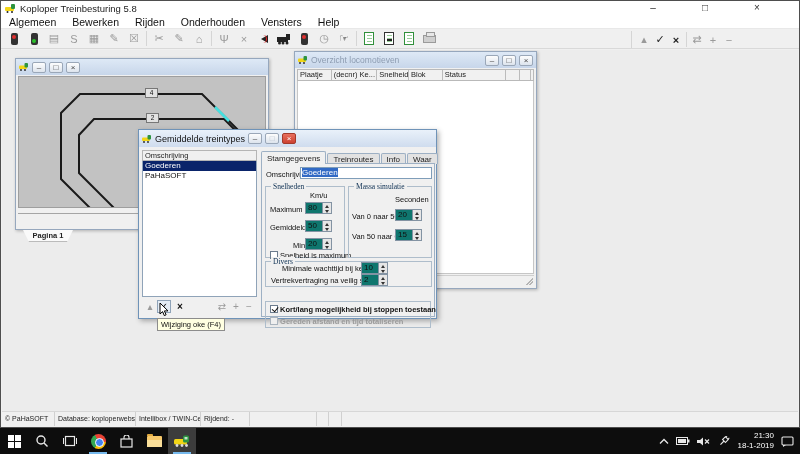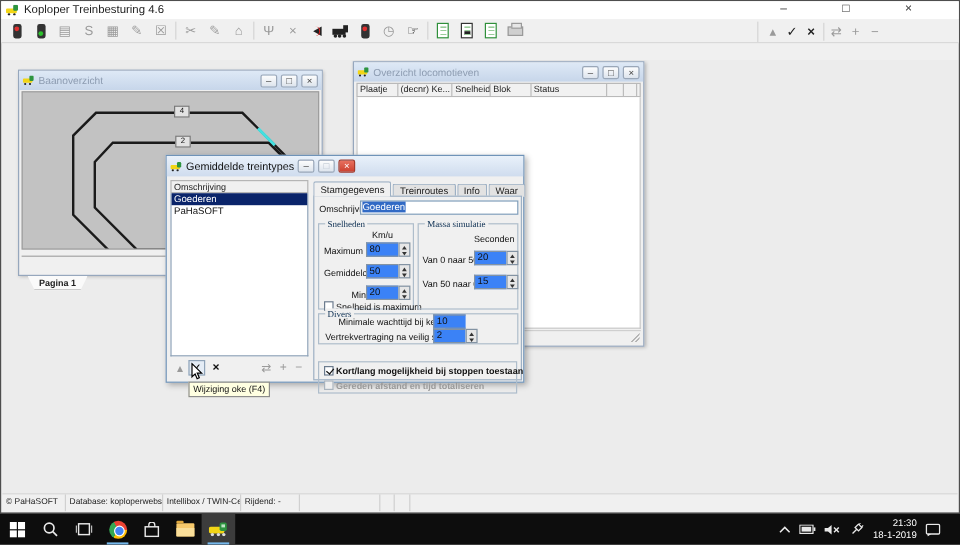--- a/index.html
+++ b/index.html
@@ -75,21 +75,21 @@
   .tabs { position:absolute; left:122px; top:21px; display:flex; align-items:flex-end; height:13px; }
   .tab { font-size:8px; color:#222; padding:1px 5px; background:#e2e2e2; border:1px solid #9db0c4; border-bottom:none; border-radius:2px 2px 0 0; margin-right:1px; height:11px; line-height:9px; }
   .tab.active { background:#f0f0f0; height:13px; line-height:11px; position:relative; z-index:2; }
   .tabpage { position:absolute; left:122px; top:33px; width:174px; height:154px; border:1px solid #9db0c4; background:#f0f0f0; }
   .flabel { position:absolute; font-size:7.5px; color:#111; white-space:nowrap; }
   .input { position:absolute; background:#fff; border:1px solid #7f9db9; font-size:8px; line-height:10px; padding:0 1px; }
   .input .selflag { background:#316ac5; color:#fff; }
   .grp { position:absolute; border:1px solid #aebdcb; }
   .grp .gt { position:absolute; top:-5px; left:5px; background:#f0f0f0; padding:0 2px; font-size:7.5px; color:#0c2f52; white-space:nowrap;font-family:Liberation Serif, serif; }
   .spin { position:absolute; height:12px; display:flex; }
-  .spin .v { width:27px; background:#3b82f6; border:1px solid #8393a3; border-right:none; font-size:8px; line-height:10px; padding-left:2px; color:#111; }
+  .spin .v { width:17px; background:#0f766e; border:1px solid #8393a3; border-right:none; font-size:8px; line-height:10px; padding-left:2px; color:#111; }
   .spin .btns { width:10px; display:flex; flex-direction:column; border:1px solid #8393a3; background:#e6e6e6; }
   .spin .b { flex:1; position:relative; }
   .spin .b::after { content:""; position:absolute; left:2px; border-left:2.5px solid transparent; border-right:2.5px solid transparent; }
   .spin .up::after { top:1.5px; border-bottom:3px solid #333; }
   .spin .dn::after { top:1.5px; border-top:3px solid #333; }
   .cb { display:inline-block; width:8px; height:8px; background:#fff; border:1px solid #6b7b8d; position:relative; vertical-align:-1px; }
   .cb.on::after { content:""; position:absolute; left:1px; top:1px; width:4.5px; height:2.5px; border-left:1.3px solid #111; border-bottom:1.3px solid #111; transform:rotate(-50deg); }
   .cb.dis { background:#efefef; border-color:#aab4be; }
   .optpanel { position:absolute; left:126px; top:171px; width:166px; height:27px; border:1px solid #aebdcb;font-weight:bold; }
   .optrow { position:absolute; left:4px; font-size:7.5px; color:#111; white-space:nowrap; }
@@ -105,43 +105,51 @@
   
   .taskbar { position:absolute; left:0; bottom:0; width:800px; height:26px; background:#0d0d0d; display:flex; align-items:center; }
   .tico { width:28px; height:26px; display:flex; align-items:center; justify-content:center; position:relative; }
   .tico.running::after { content:""; position:absolute; bottom:0; left:5px; right:5px; height:2px; background:#76b9ed; }
   .tico.active { background:#3c3c3c; }
   .chrome { width:15px; height:15px; border-radius:50%; background:conic-gradient(from -30deg,#ea4335 0 120deg,#fbbc05 0 240deg,#34a853 0 360deg); position:relative; }
   .chrome::after { content:""; position:absolute; left:4px; top:4px; width:7px; height:7px; border-radius:50%; background:#4285f4; border:1.5px solid #fff; }
   .folder { width:15px; height:11px; background:#f7c96b; border-radius:1px; position:relative; }
   .folder::before { content:""; position:absolute; top:-2px; left:0; width:6px; height:2px; background:#e0a93e; border-radius:1px 1px 0 0; }
   .folder::after { content:""; position:absolute; left:0; bottom:0; width:15px; height:7px; background:#fadf9a; }
-  .tray { position:absolute; right:0; top:0; height:26px; display:flex; align-items:center; gap:7px; padding-right:16px; }
+  .tray { position:absolute; right:0; top:0; height:26px; display:flex; align-items:center; gap:7px; padding-right:6px; }
   .clock { text-align:right; color:#fff; font-size:8px; line-height:1.25; }
 </style>
 </head>
 <body>
 
 <div class="screen">
 
   <div class="app">
 
     <div class="titlebar">
       <svg width="11" height="9">
           <rect x="0" y="3" width="9" height="4" rx="1" fill="#f2d516"></rect>
           <rect x="6" y="0" width="4" height="5" rx="1" fill="#2d9440"></rect>
           <circle cx="2.5" cy="8" r="1" fill="#222"></circle>
           <circle cx="7" cy="8" r="1" fill="#222"></circle>
         </svg>
-      <span class="ttxt">Koploper Treinbesturing 4.6</span>
+      <span class="ttxt">Koploper Treinbesturing 5.8</span>
       <span class="wctl" style="left:641px;">–</span>
       <span class="wctl" style="left:693px;">□</span>
       <span class="wctl" style="left:745px;">×</span>
     </div>
 
+    <div class="menubar">
+      <span>Algemeen</span>
+      <span>Bewerken</span>
+      <span>Rijden</span>
+      <span>Onderhouden</span>
+      <span>Vensters</span>
+      <span>Help</span>
+    </div>
 
     <div class="toolbar">
       <div class="tbi en">
           <span class="sig red"></span>
         </div>
       <div class="tbi en">
           <span class="sig green"></span>
         </div>
       <div class="tbi">▤</div>
       <div class="tbi">S</div>
@@ -200,21 +208,20 @@
     <div class="mdi">
 
       <div class="win" style="left:13px; top:8px; width:254px; height:172px;">
         <div class="ctitle">
           <svg width="10" height="8">
               <rect x="0" y="2.5" width="8" height="3.5" rx="1" fill="#f2d516"></rect>
               <rect x="5.5" y="0" width="3.5" height="4.5" rx="1" fill="#2d9440"></rect>
               <circle cx="2" cy="7" r="0.9" fill="#222"></circle>
               <circle cx="6" cy="7" r="0.9" fill="#222"></circle>
             </svg>
-          <span class="txt">Baanoverzicht</span>
           <span class="cbtn">–</span>
           <span class="cbtn">□</span>
           <span class="cbtn">×</span>
         </div>
         <div class="baan-content">
           <svg width="246" height="130">
             <path d="M 61,17 H 183 L 223,57 V 95 L 183,135 H 75 L 42,102 V 36 Z" fill="none" stroke="#1a1a1a" stroke-width="2"></path>
             <path d="M 75,42 H 205 L 240,77 V 96 L 205,131 H 95 L 60,96 V 58 Z" fill="none" stroke="#1a1a1a" stroke-width="2"></path>
             <line x1="196" y1="30" x2="210" y2="44" stroke="#45e0e0" stroke-width="2.5"></line>
           </svg>
@@ -340,21 +347,21 @@
               <span class="btns">
                 <span class="b up"></span>
                 <span class="b dn"></span>
               </span>
             </div>
         </div>
 
         <div class="grp" style="left:126px; top:131px; width:167px; height:26px;">
           <span class="gt">Divers</span>
           <span class="flabel" style="left:16px; top:2px;">Minimale wachttijd bij keren</span>
-          <div class="spin" style="left:95px; top:0px;flex-direction:column;">
+          <div class="spin" style="left:95px; top:0px;">
               <span class="v">10</span>
               <span class="btns">
                 <span class="b up"></span>
                 <span class="b dn"></span>
               </span>
             </div>
           <span class="flabel" style="left:5px; top:14px;">Vertrekvertraging na veilig sein</span>
           <div class="spin" style="left:95px; top:12px;">
               <span class="v">2</span>
               <span class="btns">

